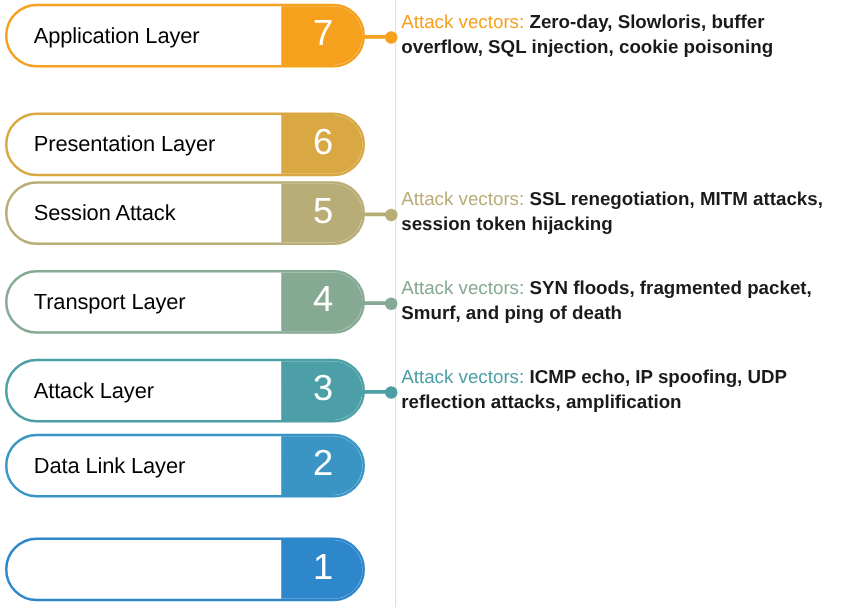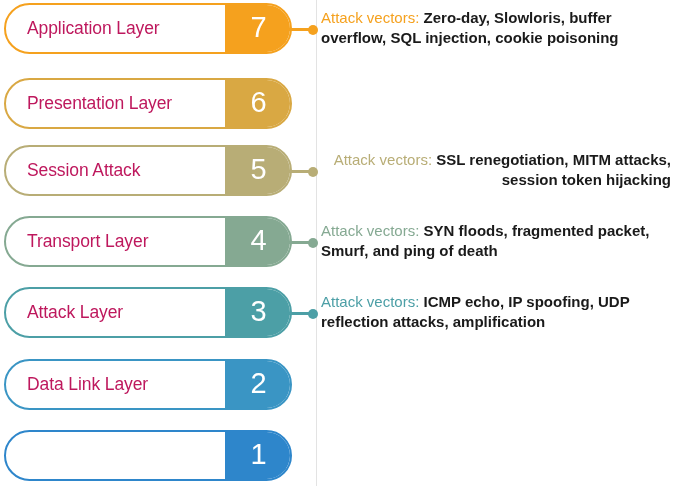--- a/index.html
+++ b/index.html
@@ -50,21 +50,21 @@
 
   .pill-label {
     position: absolute;
     left: 21px;
     top: 0;
     height: 100%;
     display: flex;
     align-items: center;
     font-size: 17.5px;
     font-weight: 400;
-    color: #be185d;
+    color: #000000;
     letter-spacing: -0.1px;
     white-space: nowrap;
   }
 
   .badge {
     position: absolute;
     right: -2px;
     top: -2px;
     bottom: -2px;
     width: 67px;
@@ -131,21 +131,21 @@
         <div class="pill-label">Application Layer</div>
         <div class="badge" style="background: rgb(245, 161, 30);">
           <span class="badge-num">7</span>
         </div>
       </div>
     </div>
     <div class="connector" style="top: 28px;">
       <div class="conn-line" style="background: rgb(245, 161, 30);"></div>
       <div class="conn-dot" style="background: rgb(245, 161, 30);"></div>
     </div>
-    <div class="layer-row" style="top: 78px; text-align: center;">
+    <div class="layer-row" style="top: 90px; text-align: center;">
       <div class="pill" style="border-color: rgb(217, 168, 67);">
         <div class="pill-label">Presentation Layer</div>
         <div class="badge" style="background: rgb(217, 168, 67);">
           <span class="badge-num">6</span>
         </div>
       </div>
     </div>
     <div class="layer-row" style="top: 145px;">
       <div class="pill" style="border-color: rgb(184, 173, 118);">
         <div class="pill-label">Session Attack</div>
@@ -175,32 +175,32 @@
         <div class="pill-label">Attack Layer</div>
         <div class="badge" style="background: rgb(76, 159, 166);">
           <span class="badge-num">3</span>
         </div>
       </div>
     </div>
     <div class="connector" style="top: 312px;">
       <div class="conn-line" style="background: rgb(76, 159, 166);"></div>
       <div class="conn-dot" style="background: rgb(76, 159, 166);"></div>
     </div>
-    <div class="layer-row" style="top: 359px;">
+    <div class="layer-row" style="top: 347px;">
       <div class="pill" style="border-color: rgb(58, 149, 196);">
         <div class="pill-label">Data Link Layer</div>
         <div class="badge" style="background: rgb(58, 149, 196);">
           <span class="badge-num">2</span>
         </div>
       </div>
     </div>
     <div class="layer-row" style="top: 430px;">
       <div class="pill" style="border-color: rgb(46, 134, 203);">
         <div class="badge" style="background: rgb(46, 134, 203);">
           <span class="badge-num">1</span>
         </div>
       </div>
     </div>
     <div class="note" style="top: 8px;"><span class="note-key" style="color: rgb(245, 161, 30);">Attack vectors:</span><span> Zero-day, Slowloris, buffer overflow, SQL injection, cookie poisoning</span></div>
-    <div class="note" style="top: 150px; text-align: right;"><span class="note-key" style="color: rgb(184, 173, 118);">Attack vectors:</span><span> SSL renegotiation, MITM attacks, session token hijacking</span></div>
+    <div class="note" style="top: 150px;"><span class="note-key" style="color: rgb(184, 173, 118);">Attack vectors:</span><span> SSL renegotiation, MITM attacks, session token hijacking</span></div>
     <div class="note" style="top: 292px;"><span class="note-key" style="color: rgb(76, 159, 166);">Attack vectors:</span><span> ICMP echo, IP spoofing, UDP reflection attacks, amplification</span></div>
     <div class="note" style="top: 221px;"><span class="note-key" style="color: rgb(133, 169, 146);">Attack vectors:</span><span> SYN floods, fragmented packet, Smurf, and ping of death</span></div>
   </div>
 
 </body></html>

